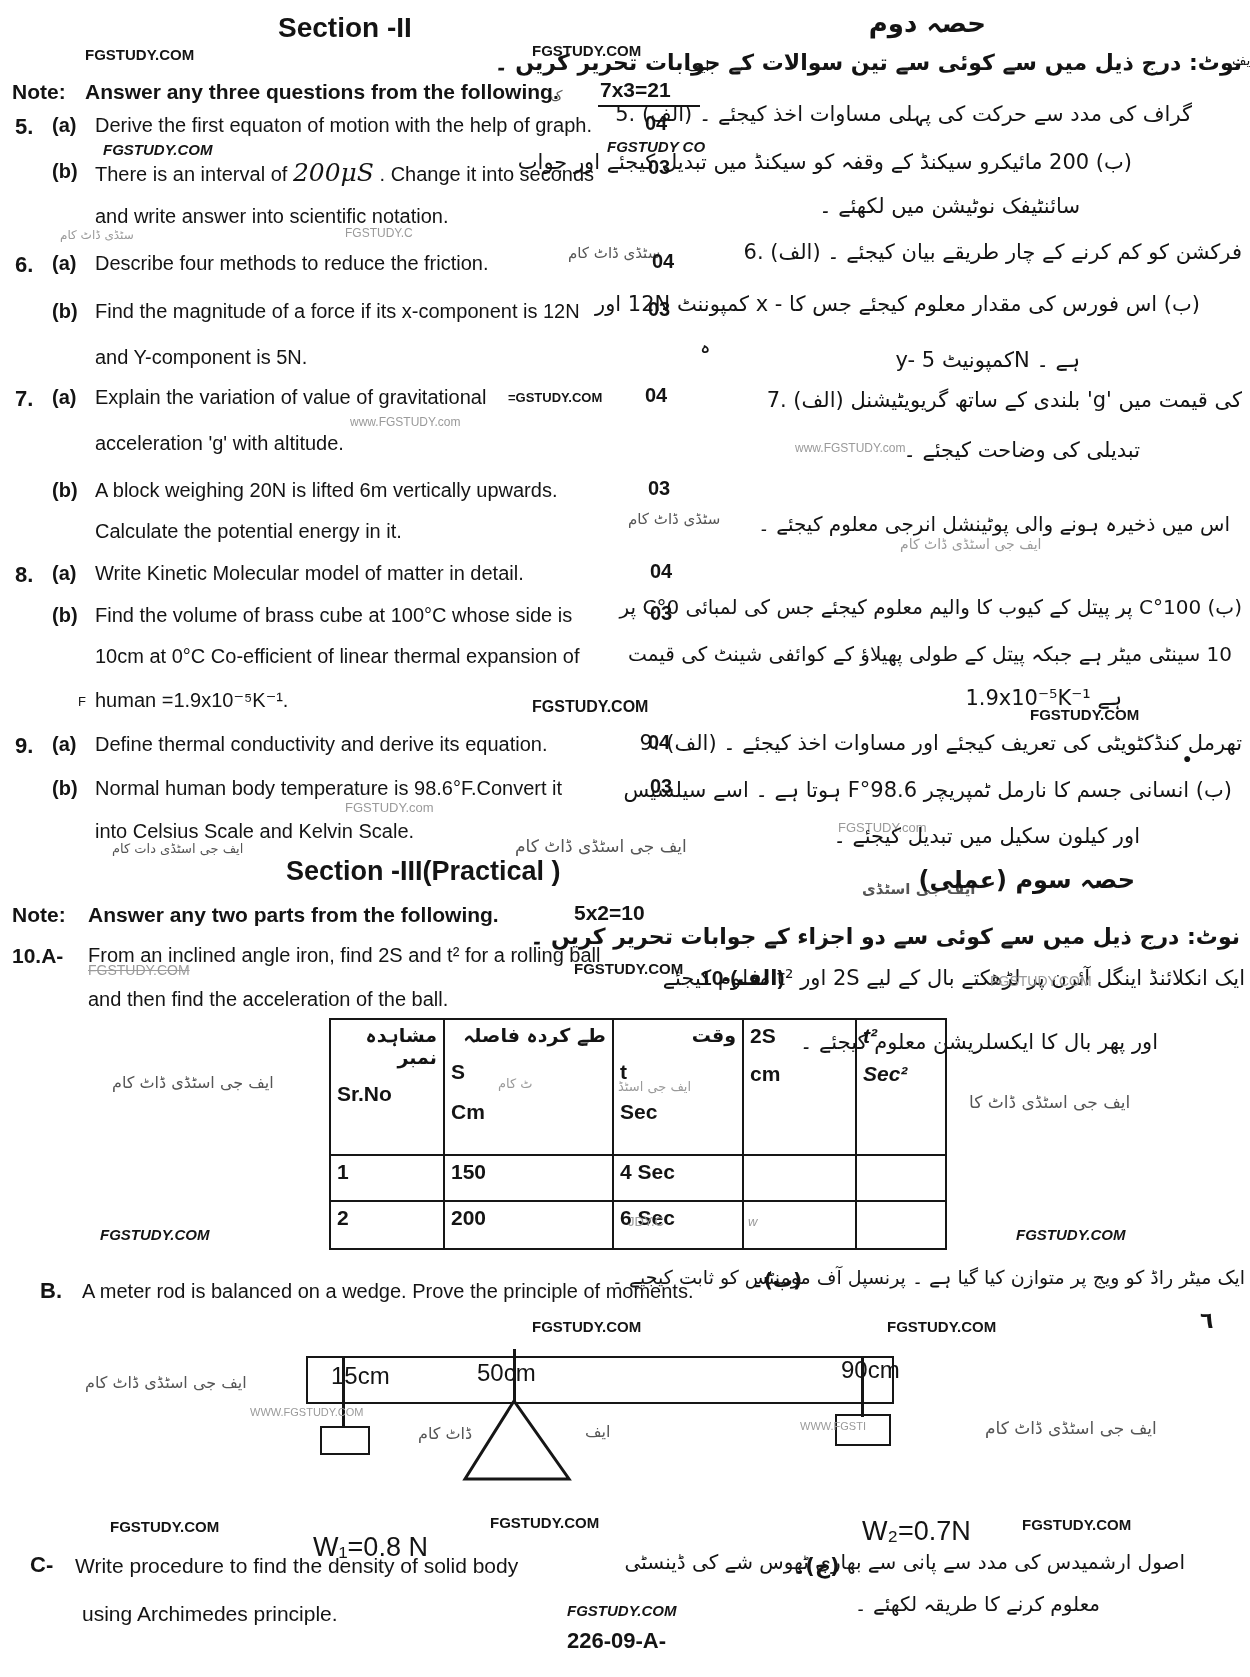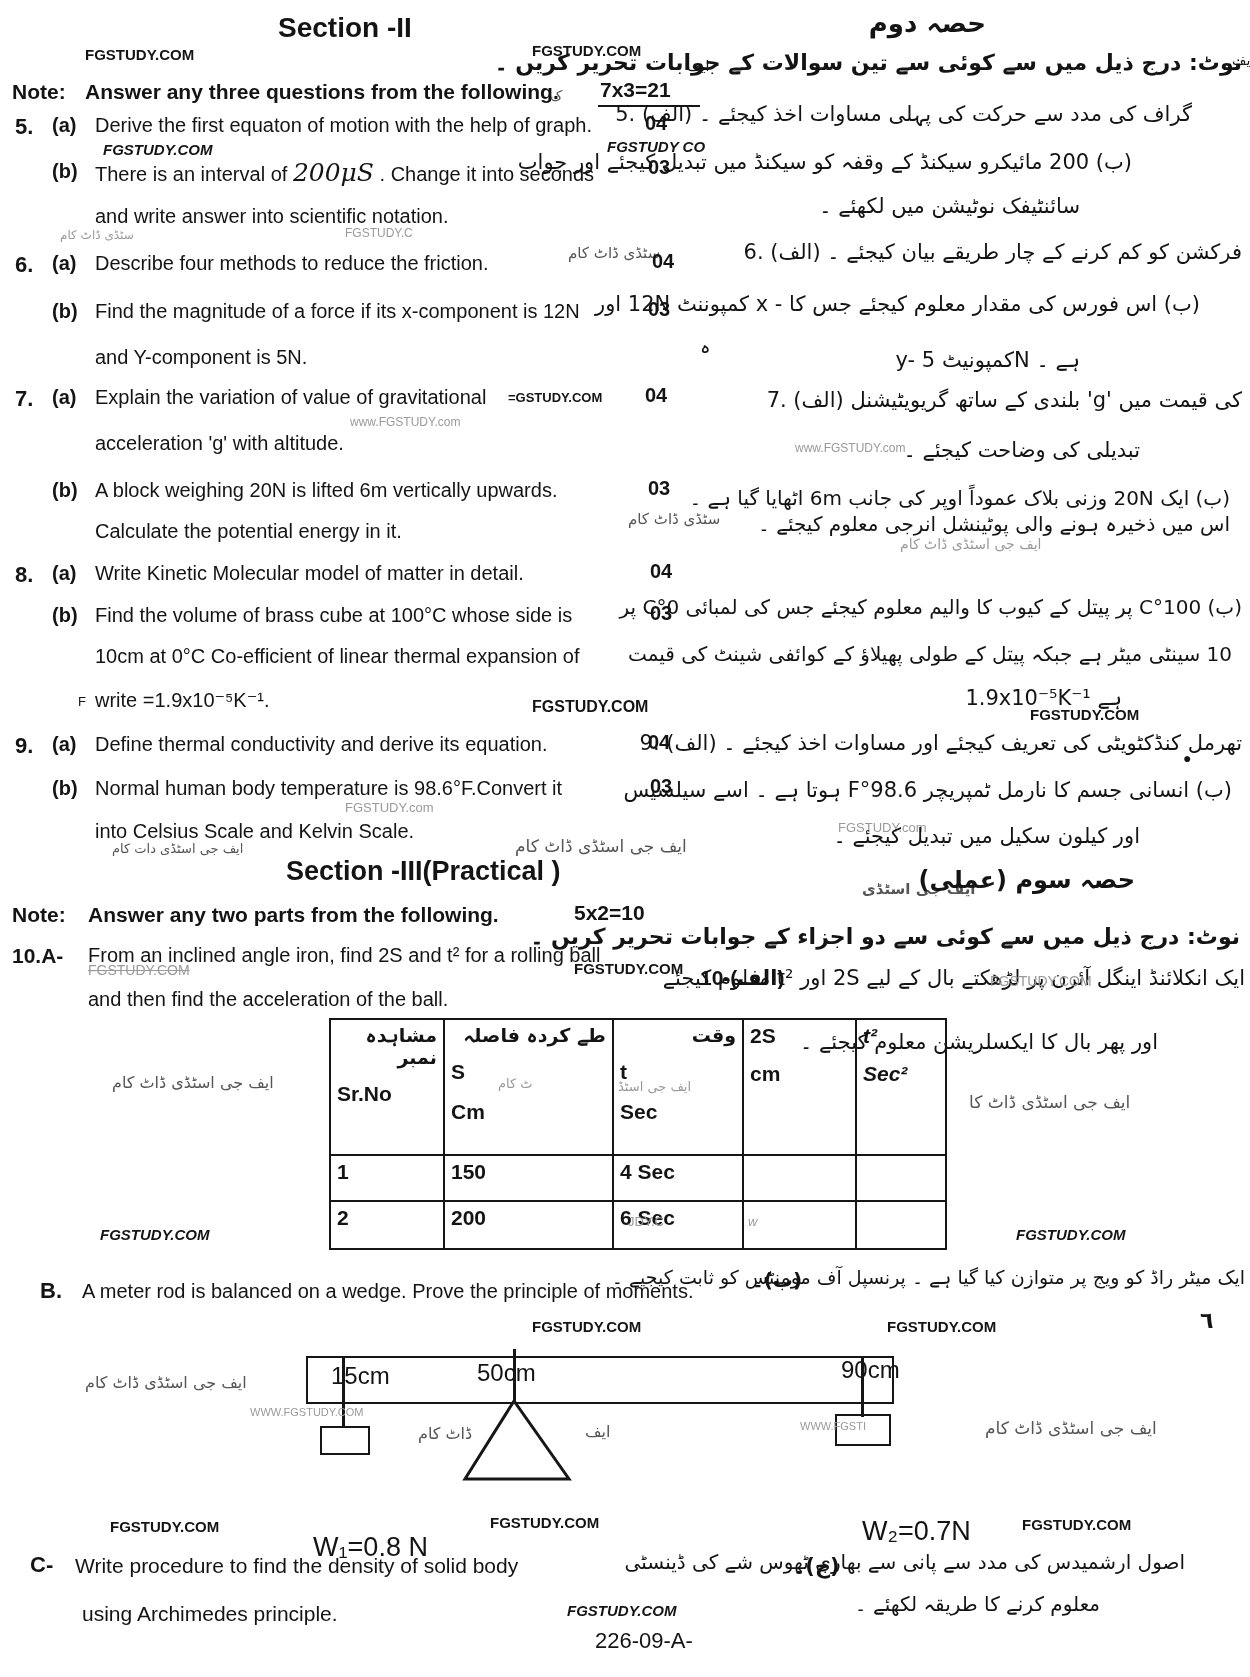--- a/index.html
+++ b/index.html
@@ -88,21 +88,21 @@
   <div class="abs en b" style="left:15px;top:562px;font-size:22px;">8.</div>
   <div class="abs en b" style="left:52px;top:562px;font-size:20px;">(a)</div>
   <div class="abs en" style="left:95px;top:562px;font-size:20px;">Write Kinetic Molecular model of matter in detail.</div>
   <div class="abs en b" style="left:650px;top:560px;font-size:20px;">04</div>
 
   <div class="abs en b" style="left:52px;top:604px;font-size:20px;">(b)</div>
   <div class="abs en" style="left:95px;top:604px;font-size:20px;">Find the volume of brass cube at 100°C whose side is</div>
   <div class="abs en b" style="left:650px;top:602px;font-size:20px;">03</div>
   <div class="abs en" style="left:95px;top:645px;font-size:20px;">10cm at 0°C Co-efficient of linear thermal expansion of</div>
   <div class="abs en" style="left:78px;top:694px;font-size:13px;">F</div>
-  <div class="abs en" style="left:95px;top:688px;font-size:20px;">write =1.9x10⁻⁵K⁻¹.</div>
+  <div class="abs en" style="left:95px;top:688px;font-size:20px;">human =1.9x10⁻⁵K⁻¹.</div>
   <div class="abs en b" style="left:532px;top:698px;font-size:16px;">FGSTUDY.COM</div>
 
   <div class="abs en b" style="left:15px;top:733px;font-size:22px;">9.</div>
   <div class="abs en b" style="left:52px;top:733px;font-size:20px;">(a)</div>
   <div class="abs en" style="left:95px;top:733px;font-size:20px;">Define thermal conductivity and derive its equation.</div>
   <div class="abs en b" style="left:648px;top:731px;font-size:20px;">04</div>
 
   <div class="abs en b" style="left:52px;top:777px;font-size:20px;">(b)</div>
   <div class="abs en" style="left:95px;top:777px;font-size:20px;">Normal human body temperature is 98.6°F.Convert it</div>
   <div class="abs en b" style="left:650px;top:775px;font-size:20px;">03</div>
@@ -219,37 +219,36 @@
 
   <div class="abs en b" style="left:30px;top:1552px;font-size:22px;">C-</div>
   <div class="abs en" style="left:75px;top:1554px;font-size:21px;">Write procedure to find the density of solid body</div>
   <div class="abs en" style="left:82px;top:1602px;font-size:21px;">using Archimedes principle.</div>
 
   <div class="abs ur b" style="left:793px;top:1554px;font-size:21px;">(ج)۔</div>
   <div class="abs ur" style="right:65px;top:1550px;font-size:20px;">اصول ارشمیدس کی مدد سے پانی سے بھاری ٹھوس شے کی ڈینسٹی</div>
   <div class="abs ur" style="right:150px;top:1592px;font-size:20px;">معلوم کرنے کا طریقہ لکھئے ۔</div>
 
   <div class="abs en b i" style="left:567px;top:1602px;font-size:15px;">FGSTUDY.COM</div>
-  <div class="abs en" style="left:595px;top:1628px;font-size:22px;">226-09-A-</div>
+  <div class="abs en" style="left:567px;top:1628px;font-size:22px;font-weight:bold;">226-09-A-</div>
 
   <div class="abs ur" style="left:700px;top:336px;font-size:18px;">ہ</div>
   <div class="abs en" style="left:1183px;top:750px;font-size:14px;">●</div>
 
   <div class="abs ur" style="right:58px;top:102px;font-size:21px;">5.‎  (الف)  گراف کی مدد سے حرکت کی پہلی مساوات اخذ کیجئے ۔</div>
   <div class="abs ur" style="right:118px;top:150px;font-size:21px;">(ب)  200 مائیکرو سیکنڈ کے وقفہ کو سیکنڈ میں تبدیل کیجئے اور جواب</div>
   <div class="abs ur" style="right:170px;top:194px;font-size:21px;">سائنٹیفک نوٹیشن میں لکھئے ۔</div>
 
   <div class="abs ur" style="right:8px;top:240px;font-size:21px;">6.‎  (الف)  فرکشن کو کم کرنے کے چار طریقے بیان کیجئے ۔</div>
   <div class="abs ur" style="right:50px;top:292px;font-size:21px;">(ب)  اس فورس کی مقدار معلوم کیجئے جس کا x -‎ کمپوننٹ 12N اور</div>
   <div class="abs ur" style="right:170px;top:348px;font-size:21px;">y-‎ کمپونیٹ 5N ہے ۔</div>
 
   <div class="abs ur" style="right:8px;top:388px;font-size:21px;">7.‎  (الف)  بلندی کے ساتھ گریویٹیشنل 'g' کی قیمت میں</div>
   <div class="abs en f1" style="left:795px;top:441px;font-size:12px;">www.FGSTUDY.com</div>
   <div class="abs ur" style="right:110px;top:438px;font-size:21px;">تبدیلی کی وضاحت کیجئے ۔</div>
-  <div class="abs ur" style="right:20px;top:486px;font-size:20px;">(ب)  ایک 20N وزنی بلاک عموداً اوپر کی جانب 6m اٹھایا گیا ہے ۔</div>
   <div class="abs ur" style="right:20px;top:512px;font-size:20px;">اس میں ذخیرہ ہونے والی پوٹینشل انرجی معلوم کیجئے ۔</div>
 
   <div class="abs ur f1" style="left:900px;top:536px;font-size:14px;">ایف جی اسٹڈی ڈاٹ کام</div>
   <div class="abs ur" style="right:8px;top:595px;font-size:20px;">(ب)  100°C پر پیتل کے کیوب کا والیم معلوم کیجئے جس کی لمبائی 0°C پر</div>
   <div class="abs ur" style="right:18px;top:642px;font-size:20px;">10 سینٹی میٹر ہے جبکہ پیتل کے طولی پھیلاؤ کے کوائفی شینٹ کی قیمت</div>
   <div class="abs ur" style="right:128px;top:686px;font-size:21px;">1.9x10⁻⁵K⁻¹ ہے</div>
   <div class="abs en b" style="left:1030px;top:706px;font-size:15px;">FGSTUDY.COM</div>
 
   <div class="abs ur" style="right:8px;top:731px;font-size:21px;">9.‎  (الف)  تھرمل کنڈکٹویٹی کی تعریف کیجئے اور مساوات اخذ کیجئے ۔</div>
   <div class="abs ur" style="right:18px;top:778px;font-size:21px;">(ب)  انسانی جسم کا نارمل ٹمپریچر 98.6°F ہوتا ہے ۔ اسے سیلسیس</div>

